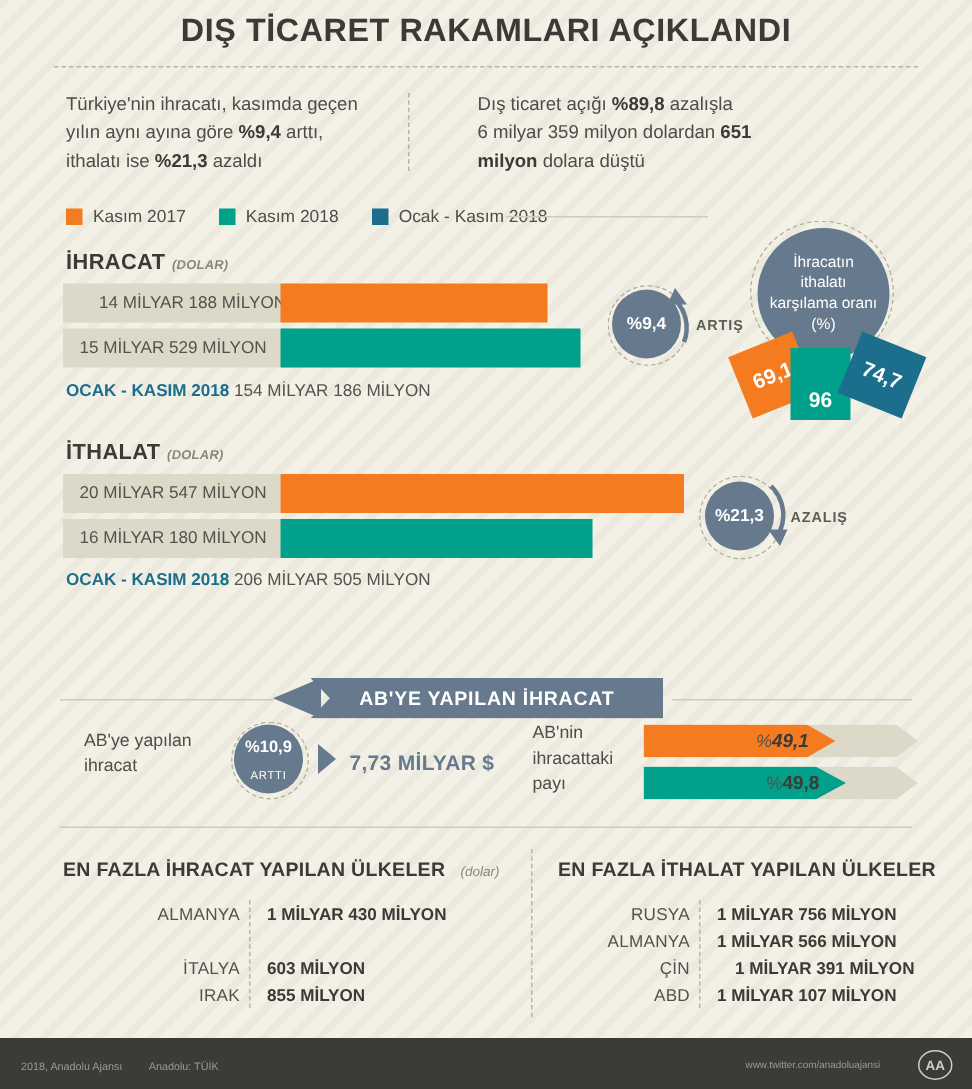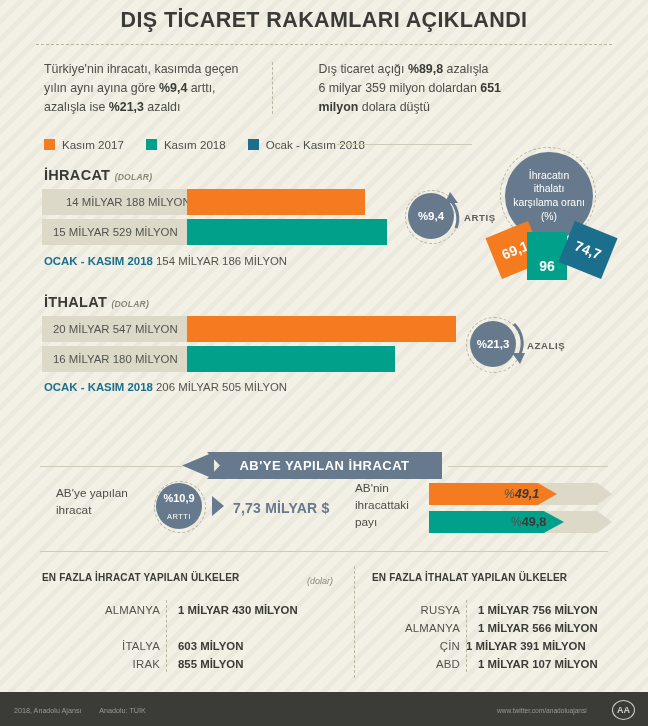--- a/index.html
+++ b/index.html
@@ -86,21 +86,21 @@
   
   .ab-label{position:absolute;font-size:11.8px;color:#4d4d49;line-height:1.45;}
   .ab-amount{position:absolute;font-size:14px;font-weight:bold;color:#67798c;letter-spacing:.2px;}
   .tri{position:absolute;width:0;height:0;border-top:10px solid transparent;border-bottom:10px solid transparent;border-left:12px solid #67798c;}
   .chev-track{position:absolute;height:22px;background:#dcd9c9;clip-path:polygon(0 0,92% 0,100% 50%,92% 100%,0 100%);}
   .chev-fill{position:absolute;height:22px;clip-path:polygon(0 0,85% 0,100% 50%,85% 100%,0 100%);}
   .chev-val{position:absolute;font-size:12px;color:#53534e;}
   .chev-val b{font-weight:bold;color:#3a3a37;font-size:12.6px;}
   
   .tbl-rule{position:absolute;border-top:1px solid #cfcbb6;height:0;}
-  .tbl-title{position:absolute;font-size:10px;font-weight:bold;color:#3a3a37;letter-spacing:.2px;text-align:right;}
+  .tbl-title{position:absolute;font-size:13px;font-weight:bold;color:#3a3a37;letter-spacing:.2px;text-align:right;}
   .tbl-unit{position:absolute;font-size:9px;font-style:italic;color:#8a8778;}
   .trow{position:absolute;display:flex;align-items:baseline;font-size:11.4px;}
   .tname{text-align:right;color:#53534e;letter-spacing:.2px;}
   .tval{color:#3a3a37;font-weight:bold;}
   .tdiv{position:absolute;border-left:1px dashed #b9b5a0;}
   
   .footer{position:absolute;left:0;top:692px;width:648px;height:34px;background:#3b3b38;}
   .foot-left{position:absolute;left:14px;top:706px;font-size:7.2px;color:#9a9a93;}
   .foot-right{position:absolute;left:497px;top:707px;font-size:6.6px;color:#9a9a93;}
   .aa-logo{
@@ -114,21 +114,21 @@
 
 <div class="page">
 
   <div class="title">DIŞ TİCARET RAKAMLARI AÇIKLANDI</div>
   <div class="title-rule"></div>
 
   <div class="intro">
     <div class="intro-col a">
       <span>Türkiye'nin ihracatı, kasımda geçen</span><br>
       <span>yılın aynı ayına göre </span><b>%9,4</b><span> arttı,</span><br>
-      <span>azalışla ise </span><b>%21,3</b><span> azaldı</span>
+      <span>ithalatı ise </span><b>%21,3</b><span> azaldı</span>
     </div>
     <div class="intro-col b">
       <span>Dış ticaret açığı </span><b>%89,8</b><span> azalışla</span><br>
       <span>6 milyar 359 milyon dolardan </span><b>651</b><br>
       <b>milyon</b><span> dolara düştü</span>
     </div>
   </div>
   <div class="intro-div"></div>
 
   <div class="legend">
@@ -278,21 +278,21 @@
   <div class="trow" style="left:378px;top:604px;">
     <span class="tname" style="width:82px">RUSYA</span>
     <span class="tval" style="margin-left:18px">1 MİLYAR 756 MİLYON</span>
   </div>
   <div class="trow" style="left:378px;top:622px;">
     <span class="tname" style="width:82px">ALMANYA</span>
     <span class="tval" style="margin-left:18px">1 MİLYAR 566 MİLYON</span>
   </div>
   <div class="trow" style="left:378px;top:640px;">
     <span class="tname" style="width:82px">ÇİN</span>
-    <span class="tval" style="margin-left:6px">1 MİLYAR 391 MİLYON</span>
+    <span class="tval" style="margin-left:30px">1 MİLYAR 391 MİLYON</span>
   </div>
   <div class="trow" style="left:378px;top:658px;">
     <span class="tname" style="width:82px">ABD</span>
     <span class="tval" style="margin-left:18px">1 MİLYAR 107 MİLYON</span>
   </div>
   <div class="tdiv" style="left:466px;top:600px;height:72px;"></div>
   <div class="tdiv" style="left:354px;top:566px;height:112px;"></div>
 
   <div class="footer"></div>
   <div class="foot-left">

